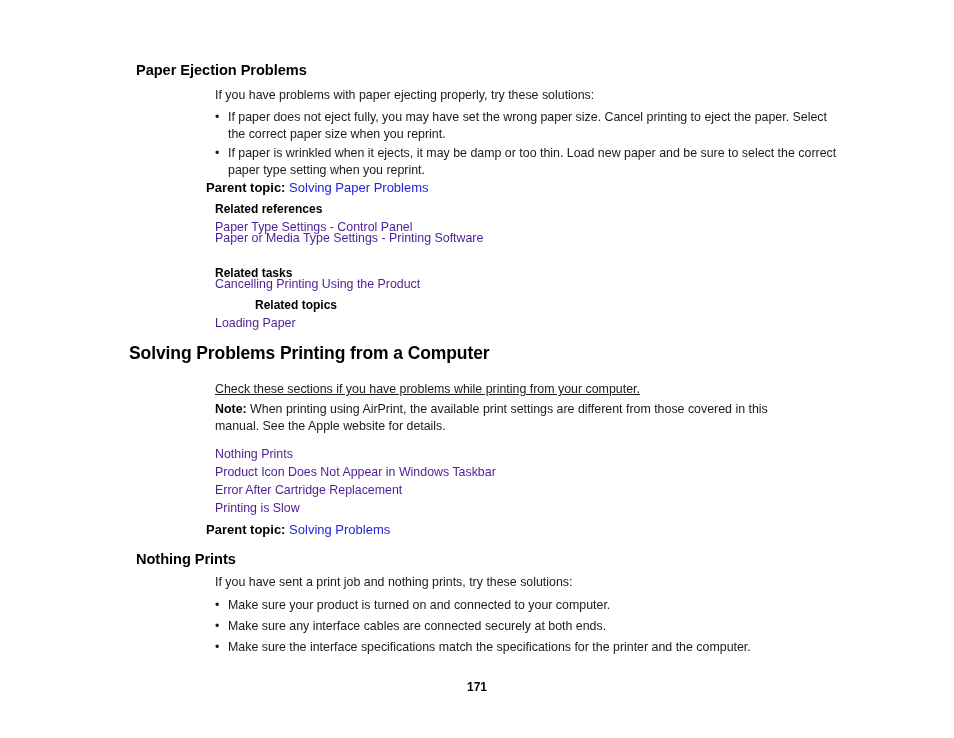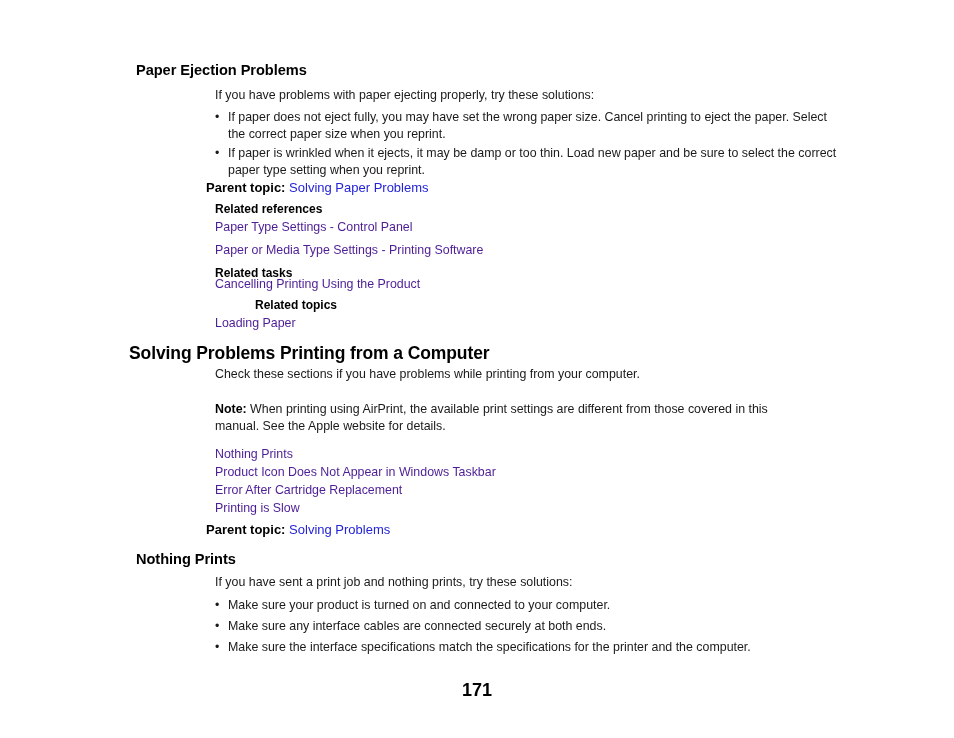--- a/index.html
+++ b/index.html
@@ -113,21 +113,21 @@
     color: #000;
     white-space: nowrap;
   }
 
   
   .pagenum {
     position: absolute;
     left: 0;
     width: 954px;
     text-align: center;
-    font-size: 18px;
+    font-size: 12px;
     font-weight: bold;
     color: #000;
   }
 </style>
 </head>
 <body>
 
 <div class="page">
 
   <div class="h2" style="top:62px;">Paper Ejection Problems</div>
@@ -145,33 +145,33 @@
   </div>
 
   <div class="parenttopic" style="top:180px;">
     <span class="bold">Parent topic:</span><span>&nbsp;</span><a class="inline-link">Solving Paper Problems</a>
   </div>
 
   <div class="reltitle" style="top:201px;">Related references</div>
 
   <a class="link" style="top:219px;">Paper Type Settings - Control Panel</a>
 
-  <a class="link" style="top:242px;">Paper or Media Type Settings - Printing Software</a>
+  <a class="link" style="top:230px;">Paper or Media Type Settings - Printing Software</a>
 
   <div class="reltitle" style="top:265px;">Related tasks</div>
 
   <a class="link" style="top:276px;">Cancelling Printing Using the Product</a>
 
   <div class="reltitle" style="top:297px;padding-left:40px;">Related topics</div>
 
   <a class="link" style="top:315px;">Loading Paper</a>
 
   <div class="h1" style="top:343px;">Solving Problems Printing from a Computer</div>
 
-  <div class="para w1" style="top:366px;">Check these sections if you have problems while printing from your computer.</div>
+  <div class="para w1" style="top:381px;text-decoration:underline;">Check these sections if you have problems while printing from your computer.</div>
 
   <div class="para w2" style="top:401px;">
     <span class="bold">Note:</span><span> When printing using AirPrint, the available print settings are different from those covered in this manual. See the Apple website for details.</span>
   </div>
 
   <a class="link" style="top:446px;">Nothing Prints</a>
 
   <a class="link" style="top:482px;">Error After Cartridge Replacement</a>
 
   <a class="link" style="top:464px;">Product Icon Does Not Appear in Windows Taskbar</a>

